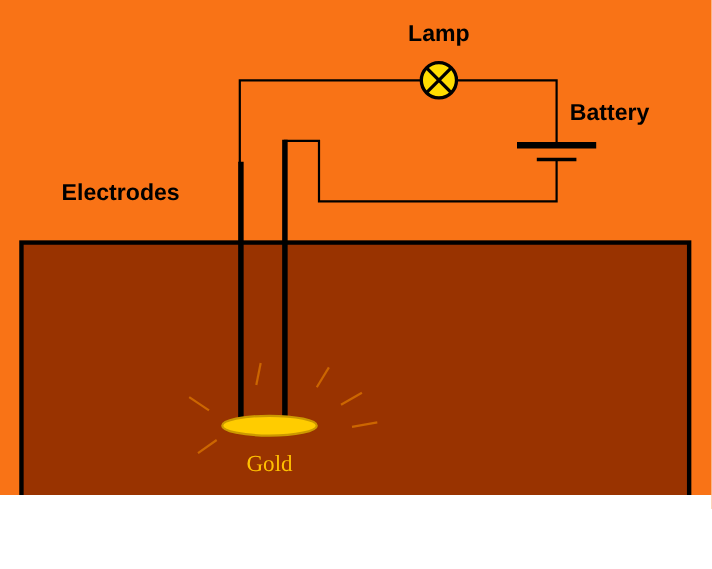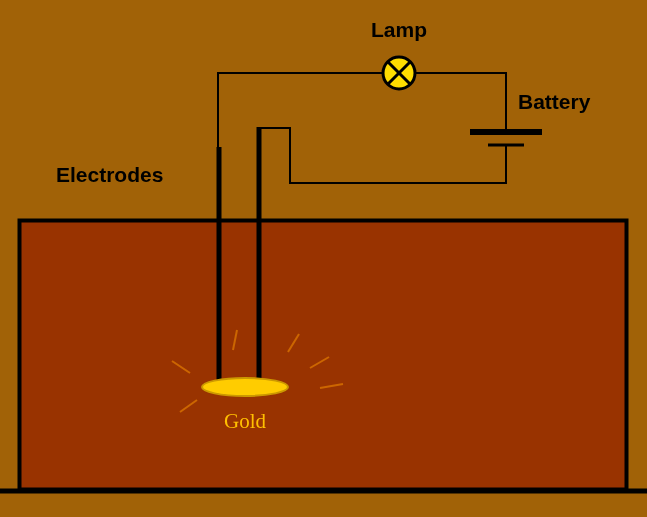--- a/index.html
+++ b/index.html
@@ -3,22 +3,22 @@
 <meta charset="utf-8">
 <style>
   html, body {
     margin: 0;
     padding: 0;
     background: #ffffff;
   }
   .canvas {
     position: relative;
     width: 647px;
-    height: 517px;
-    background: #a16207;
+    height: 450px;
+    background: #f97316;
     overflow: hidden;
   }
   svg {
     display: block;
   }
   text.label {
     font-family: "Liberation Sans", sans-serif;
     font-weight: bold;
     font-size: 21px;
     fill: #000000;

